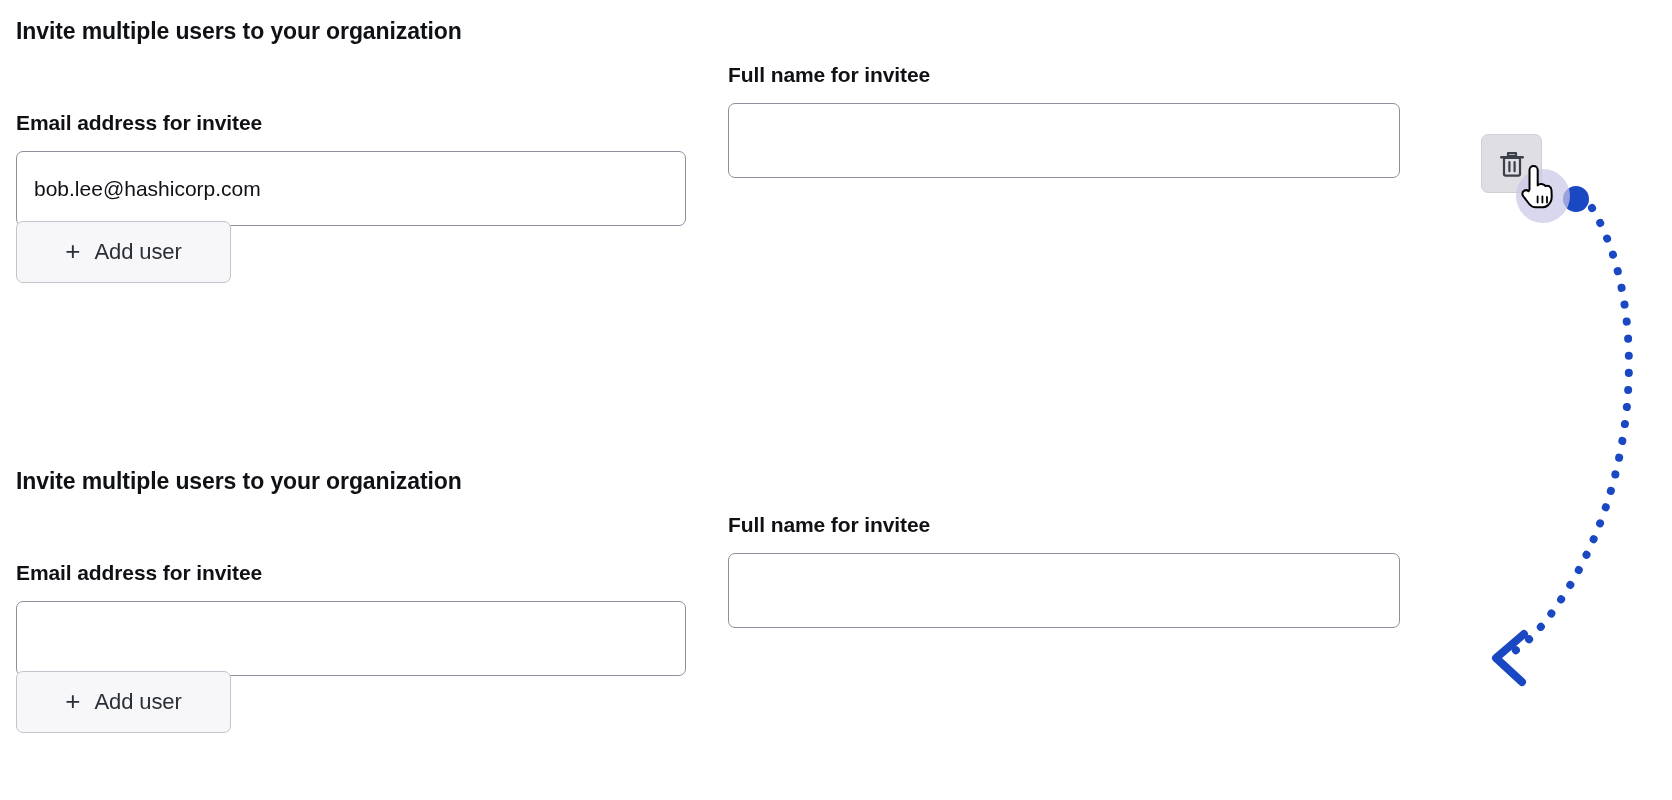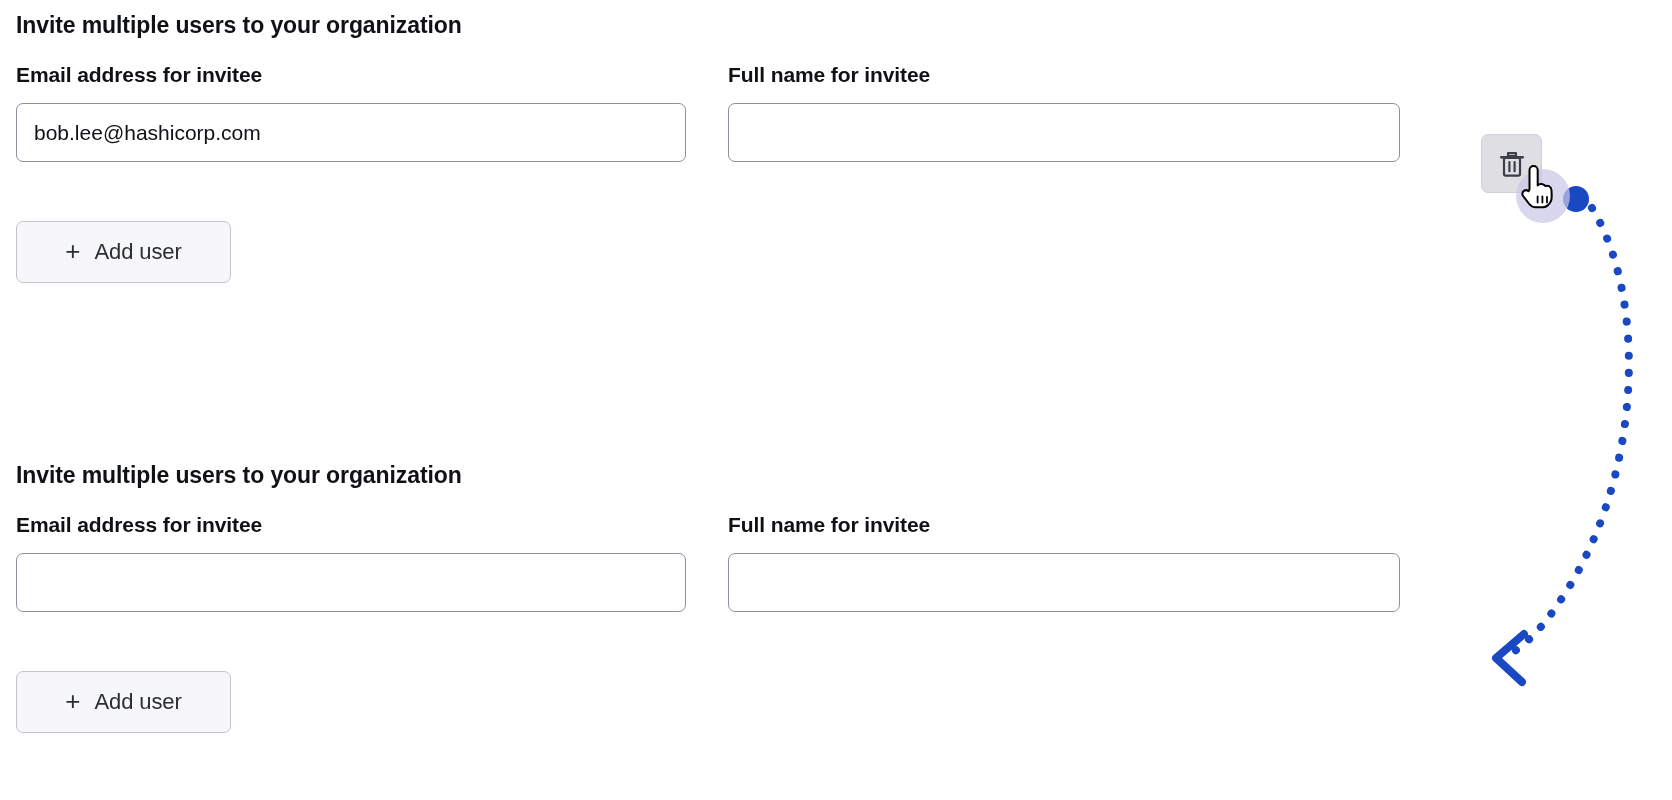--- a/index.html
+++ b/index.html
@@ -21,59 +21,59 @@
     position: absolute;
     left: 0;
     width: 1672px;
   }
   .invite-section.first { top: 0; }
   .invite-section.second { top: 450px; }
 
   .section-heading {
     position: absolute;
     left: 16px;
-    top: 12px;
+    top: 18px;
     font-size: 23px;
     font-weight: bold;
     letter-spacing: -0.1px;
     color: #0f1115;
     white-space: nowrap;
   }
 
   .field-row {
     position: absolute;
     left: 0;
     top: 62px;
     width: 1672px;
     height: 130px;
   }
 
   .field {
     position: absolute;
     top: 0;
   }
-  .field.email { left: 16px; width: 670px; }
+  .field.email { left: 16px; width: 670px; margin-top: 48px; }
   .field.fullname { left: 728px; width: 672px; }
 
   .field-label {
     font-size: 21px;
     font-weight: bold;
     letter-spacing: -0.1px;
     color: #0f1115;
     white-space: nowrap;
     display: block;
     line-height: 26px;
   }
 
   .text-input {
     margin-top: 15px;
     display: block;
     box-sizing: border-box;
     width: 100%;
-    height: 59px;
+    height: 75px;
     border: 1.6px solid #8c909c;
     border-radius: 7px;
     background: #ffffff;
     font-family: "Liberation Sans", sans-serif;
     font-size: 21px;
     color: #0f1115;
     padding: 0 17px;
     outline: none;
   }
   .text-input::placeholder { color: #8c909c; }

